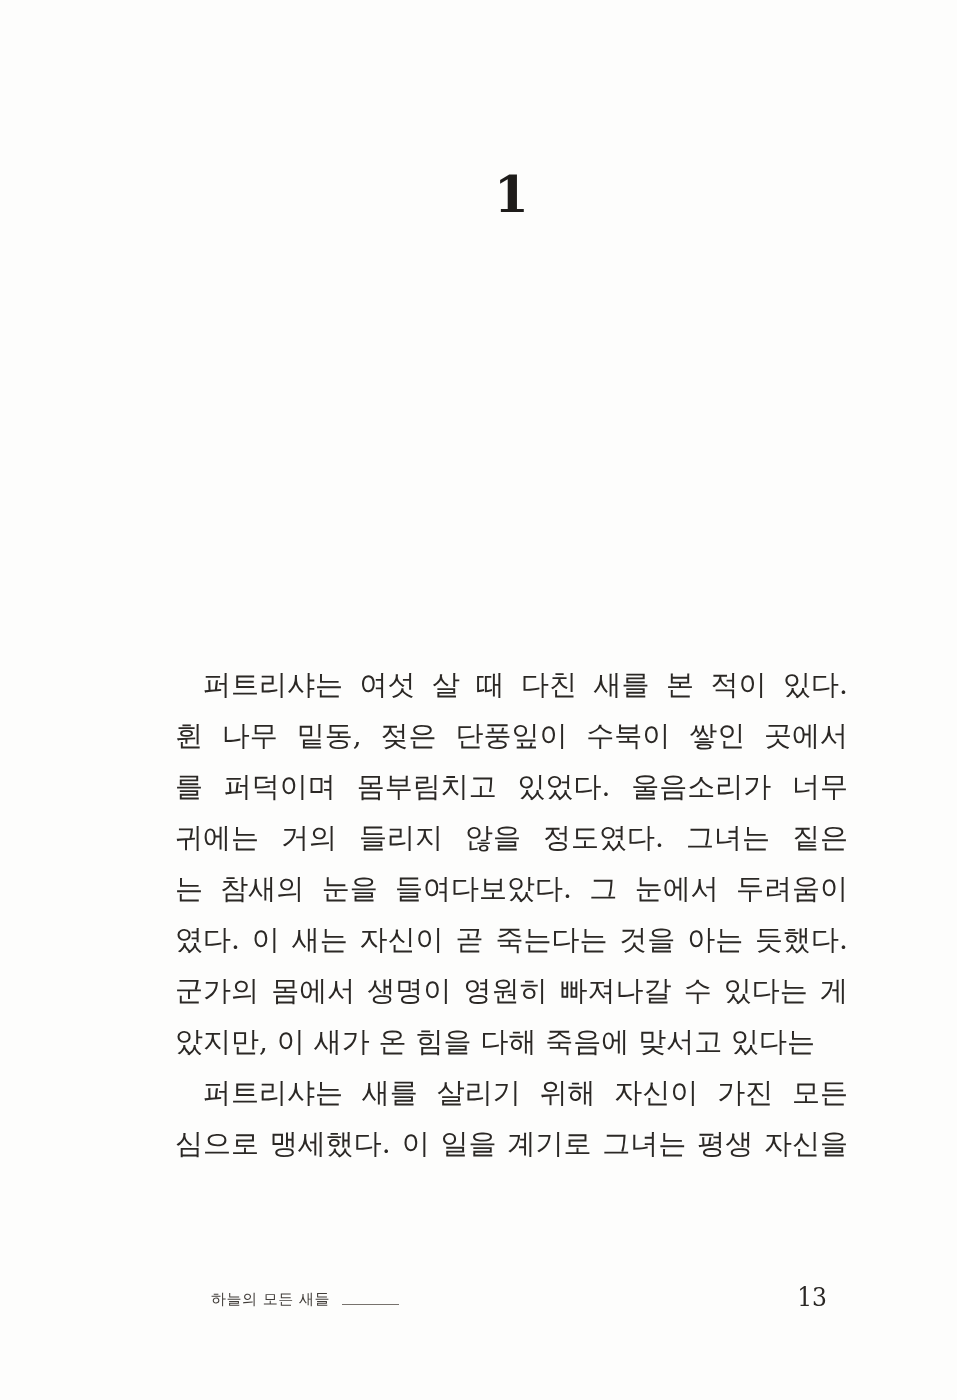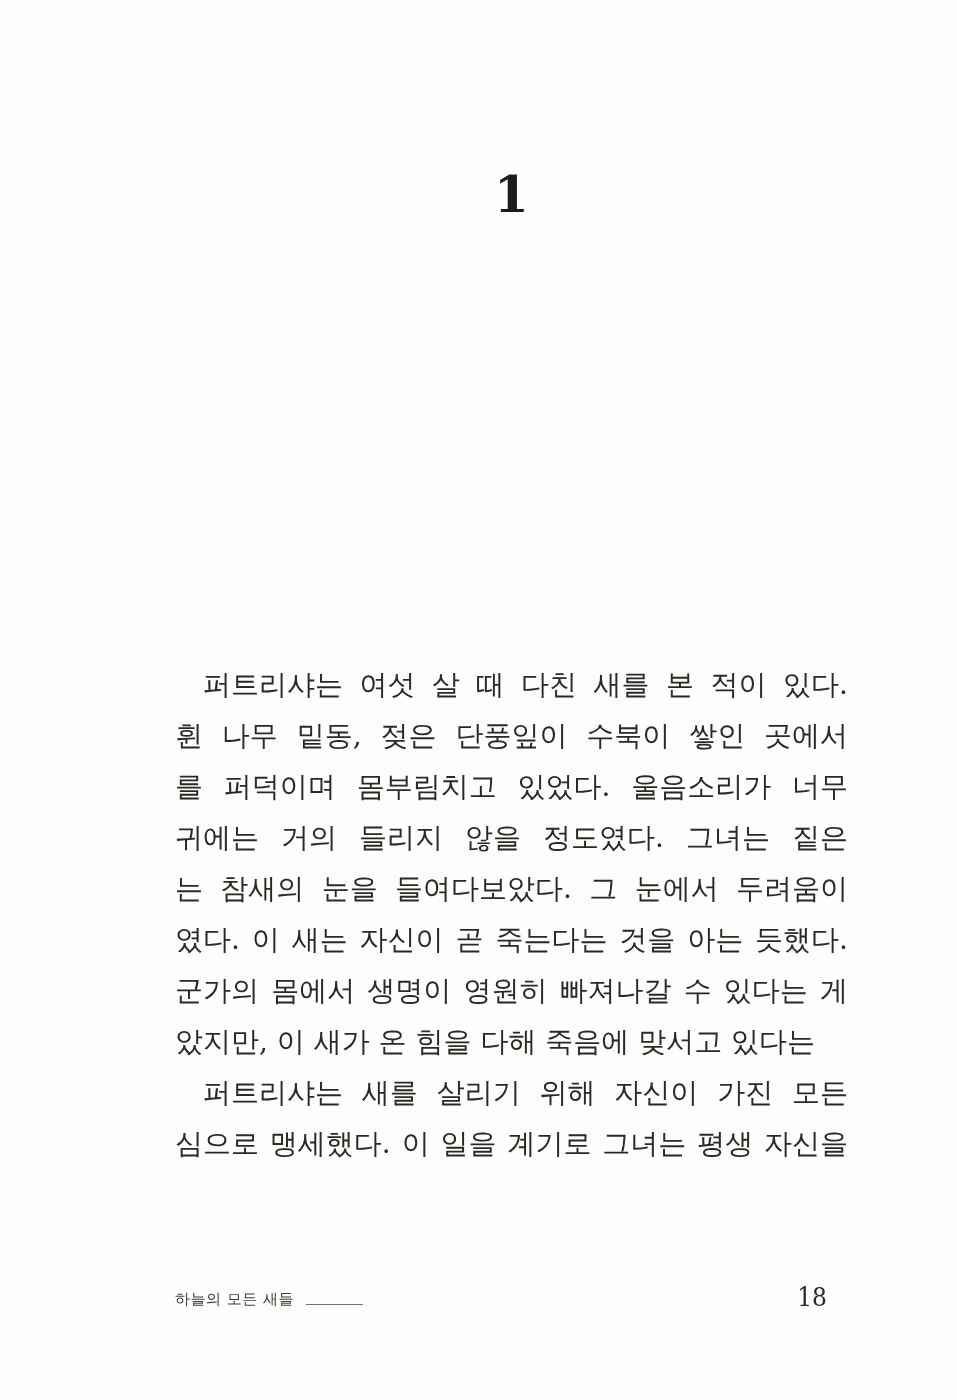--- a/index.html
+++ b/index.html
@@ -63,20 +63,21 @@
     top: 1284px;
     left: 175px;
     width: 673px;
     display: flex;
     justify-content: space-between;
     align-items: flex-end;
   }
   .footer-left {
     display: flex;
     align-items: flex-end;
+    margin-left: 36px;
   }
   .book-title {
     font-size: 15px;
     color: #403c38;
     letter-spacing: 0.5px;
     line-height: 22px;
   }
   .footer-rule {
     display: inline-block;
     width: 57px;
@@ -115,16 +116,16 @@
       <div class="line indent">퍼트리샤는 새를 살리기 위해 자신이 가진 모든 힘을 쏟겠다고 진</div>
       <div class="line">심으로 맹세했다. 이 일을 계기로 그녀는 평생 자신을 옭아맨, 마땅한</div>
     </div>
   </div>
 
   <div class="footer">
     <div class="footer-left">
       <span class="book-title">하늘의 모든 새들</span>
       <span class="footer-rule"></span>
     </div>
-    <div class="page-number">18</div>
+    <div class="page-number">13</div>
   </div>
 
 </div>
 
 </body></html>

